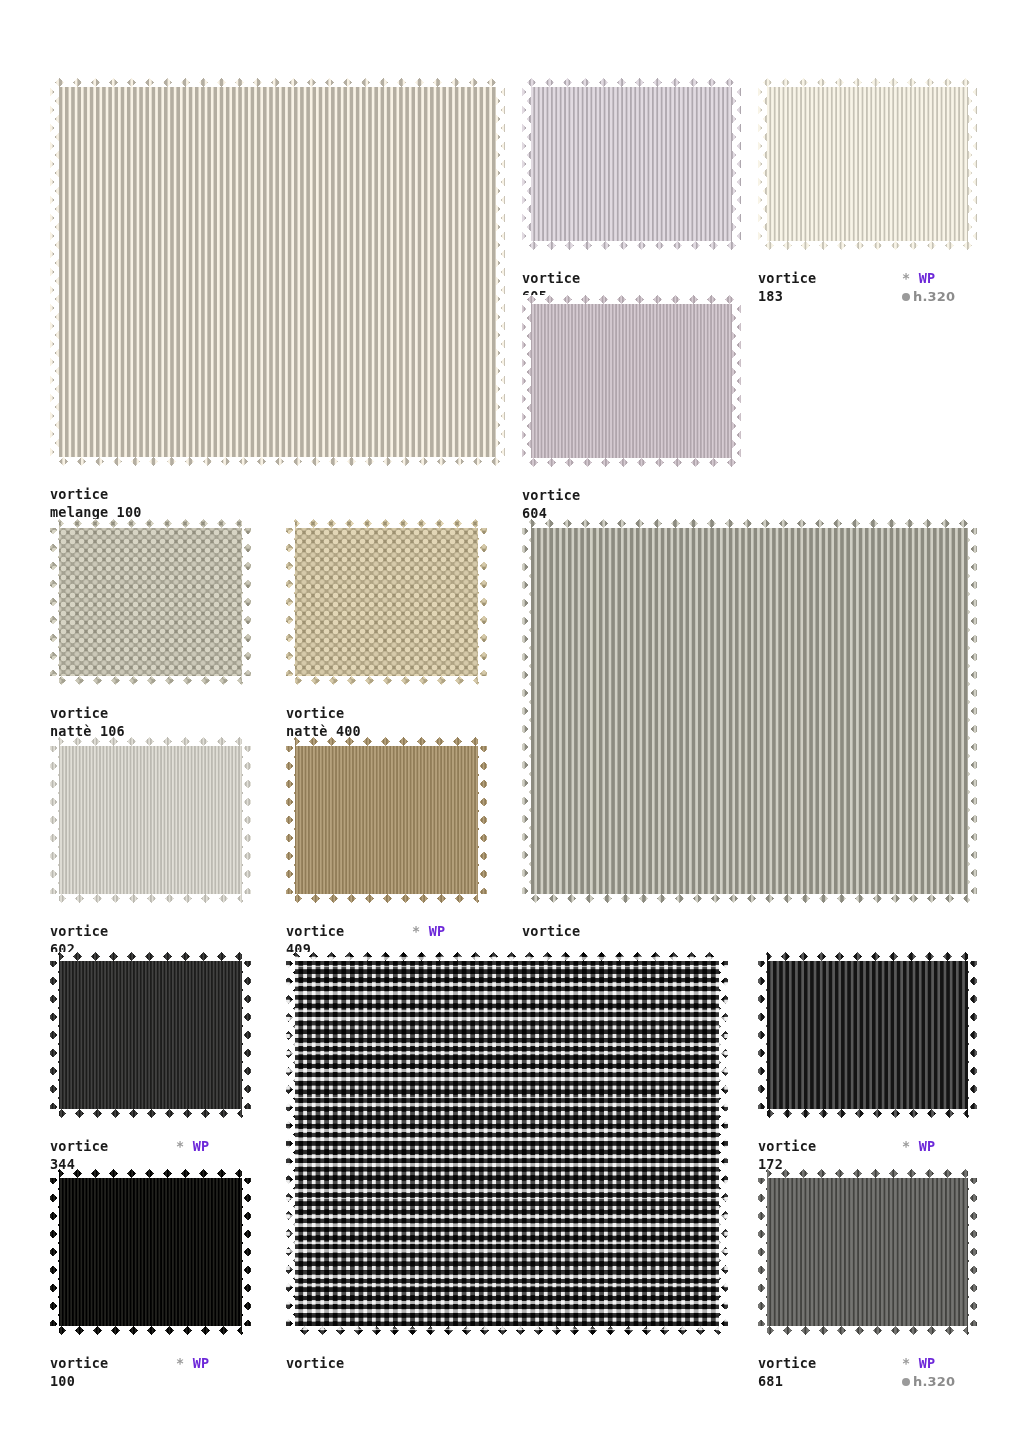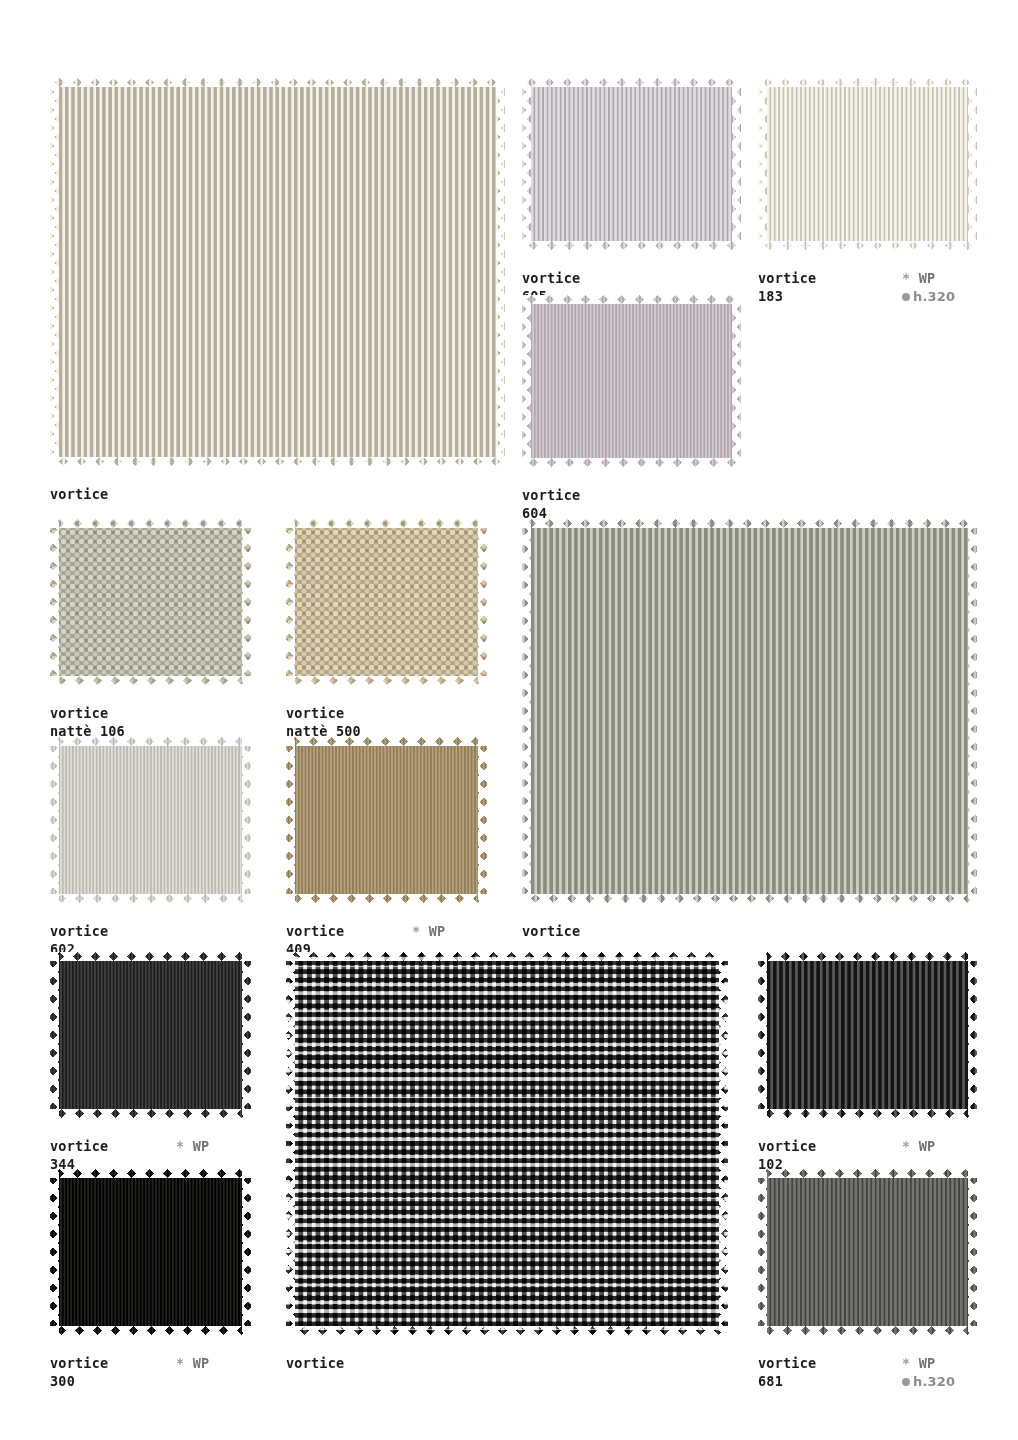--- a/index.html
+++ b/index.html
@@ -107,21 +107,21 @@
     position: absolute;
     top: 0;
     font-size: 13.5px;
     line-height: 17.5px;
     font-weight: bold;
     color: #9a9a9a;
     white-space: pre;
     font-family: "DejaVu Sans Mono", "Liberation Mono", monospace;
   }
   .tag-line { display: block; position: relative; }
-  .tag-wp   { color: #737373; }
+  .tag-wp   { color: #6d28d9; }
   .tag-h    { color: #8c8c8c; font-family: "DejaVu Sans", "Liberation Sans", sans-serif; font-size: 13px; }
   .star-icon { display: inline-block; color: #9a9a9a; }
   .dot-icon {
     display: inline-block;
     width: 8px; height: 8px;
     border-radius: 50%;
     background: #9a9a9a;
     vertical-align: 0px;
     margin-right: 3px;
   }
@@ -131,21 +131,21 @@
 
 <div id="page">
     <div class="entry" style="left: 50px; top: 78px; width: 455px;">
       <div class="swatch" style="height: 388px;">
         <div class="weave" style="background-color: rgb(222, 216, 203); background-image: repeating-linear-gradient(90deg, rgb(248, 242, 229) 0px, rgb(248, 242, 229) 3px, rgb(180, 174, 161) 3px, rgb(180, 174, 161) 6.2px), repeating-linear-gradient(0deg, rgba(255, 255, 255, 0.42) 0px, rgba(255, 255, 255, 0.42) 3px, rgba(0, 0, 0, 0.3) 3px, rgba(0, 0, 0, 0.3) 6.2px), repeating-linear-gradient(0deg, rgba(0, 0, 0, 0.1) 0px, rgba(0, 0, 0, 0.1) 12px, rgba(255, 255, 255, 0.1) 12px, rgba(255, 255, 255, 0.1) 25px), repeating-linear-gradient(90deg, rgba(0, 0, 0, 0.08) 0px, rgba(0, 0, 0, 0.08) 17px, rgba(255, 255, 255, 0.09) 17px, rgba(255, 255, 255, 0.09) 34px); background-size: 6.2px 6.2px, 6.2px 6.2px, 100% 25px, 34px 100%; background-position: 0px 0px, 3.1px 0px, 0px 0px, 0px 0px; background-blend-mode: normal, overlay, overlay, overlay;"></div>
         <div class="teeth top"></div>
         <div class="teeth bottom"></div>
         <div class="teeth left"></div>
         <div class="teeth right"></div>
       </div>
-      <div class="caption"><span class="cap-rows"><span class="cap-line cap-name">vortice</span></span></div>
+      <div class="caption"><span class="cap-rows"><span class="cap-line cap-name">vortice</span><span class="cap-line cap-code">melange 100</span></span></div>
     </div>
     <div class="entry" style="left: 522px; top: 78px; width: 219px;">
       <div class="swatch" style="height: 172px;">
         <div class="weave" style="background-color: rgb(199, 192, 199); background-image: repeating-linear-gradient(90deg, rgb(225, 218, 225) 0px, rgb(225, 218, 225) 2.2px, rgb(175, 168, 175) 2.2px, rgb(175, 168, 175) 4.4px), repeating-linear-gradient(0deg, rgba(255, 255, 255, 0.34) 0px, rgba(255, 255, 255, 0.34) 2.2px, rgba(0, 0, 0, 0.2) 2.2px, rgba(0, 0, 0, 0.2) 4.4px); background-size: 4.4px 4.4px, 4.4px 4.4px; background-position: 0px 0px, 0px 0px; background-blend-mode: normal, overlay;"></div>
         <div class="teeth top"></div>
         <div class="teeth bottom"></div>
         <div class="teeth left"></div>
         <div class="teeth right"></div>
       </div>
       <div class="caption"><span class="cap-rows"><span class="cap-line cap-name">vortice</span><span class="cap-line cap-code">605</span></span></div>
@@ -181,21 +181,21 @@
       <div class="caption"><span class="cap-rows"><span class="cap-line cap-name">vortice</span><span class="cap-line cap-code">nattè 106</span></span></div>
     </div>
     <div class="entry" style="left: 286px; top: 519px; width: 201px;">
       <div class="swatch" style="height: 166px;">
         <div class="weave" style="background-color: rgb(176, 164, 132); background-image: radial-gradient(circle, rgb(226, 214, 182) 0px, rgb(226, 214, 182) 2.6px, transparent 3.1px), radial-gradient(circle, rgb(214, 202, 170) 0px, rgb(214, 202, 170) 2.2px, transparent 2.7px), radial-gradient(circle, rgb(158, 146, 114) 0px, rgb(158, 146, 114) 1.4px, transparent 1.9px); background-size: 9px 9px, 9px 9px, 9px 9px; background-position: 0px 0px, 4.5px 4.5px, 4.5px 0px;"></div>
         <div class="teeth top"></div>
         <div class="teeth bottom"></div>
         <div class="teeth left"></div>
         <div class="teeth right"></div>
       </div>
-      <div class="caption"><span class="cap-rows"><span class="cap-line cap-name">vortice</span><span class="cap-line cap-code">nattè 500</span></span></div>
+      <div class="caption"><span class="cap-rows"><span class="cap-line cap-name">vortice</span><span class="cap-line cap-code">nattè 400</span></span></div>
     </div>
     <div class="entry" style="left: 50px; top: 737px; width: 201px;">
       <div class="swatch" style="height: 166px;">
         <div class="weave" style="background-color: rgb(211, 209, 201); background-image: repeating-linear-gradient(90deg, rgb(225, 223, 215) 0px, rgb(225, 223, 215) 1.7px, rgb(187, 185, 177) 1.7px, rgb(187, 185, 177) 3.4px), repeating-linear-gradient(0deg, rgba(255, 255, 255, 0.26) 0px, rgba(255, 255, 255, 0.26) 1.7px, rgba(0, 0, 0, 0.16) 1.7px, rgba(0, 0, 0, 0.16) 3.4px); background-size: 3.4px 3.4px, 3.4px 3.4px; background-position: 0px 0px, 0px 0px; background-blend-mode: normal, overlay;"></div>
         <div class="teeth top"></div>
         <div class="teeth bottom"></div>
         <div class="teeth left"></div>
         <div class="teeth right"></div>
       </div>
       <div class="caption"><span class="cap-rows"><span class="cap-line cap-name">vortice</span><span class="cap-line cap-code">602</span></span></div>
@@ -231,41 +231,41 @@
       <div class="caption"><span class="cap-rows"><span class="cap-line cap-name">vortice</span><span class="cap-line cap-code">344</span></span><div class="tags" style="left: 126px;"><span class="tag-line"><span class="star-icon">*</span> <span class="tag-wp">WP</span></span></div></div>
     </div>
     <div class="entry" style="left: 50px; top: 1169px; width: 201px;">
       <div class="swatch" style="height: 166px;">
         <div class="weave" style="background-color: rgb(20, 20, 16); background-image: repeating-linear-gradient(90deg, rgb(34, 34, 30) 0px, rgb(34, 34, 30) 1.7px, rgb(0, 0, 0) 1.7px, rgb(0, 0, 0) 3.4px), repeating-linear-gradient(0deg, rgba(255, 255, 255, 0.26) 0px, rgba(255, 255, 255, 0.26) 1.7px, rgba(0, 0, 0, 0.16) 1.7px, rgba(0, 0, 0, 0.16) 3.4px); background-size: 3.4px 3.4px, 3.4px 3.4px; background-position: 0px 0px, 0px 0px; background-blend-mode: normal, overlay;"></div>
         <div class="teeth top"></div>
         <div class="teeth bottom"></div>
         <div class="teeth left"></div>
         <div class="teeth right"></div>
       </div>
-      <div class="caption"><span class="cap-rows"><span class="cap-line cap-name">vortice</span><span class="cap-line cap-code">300</span></span><div class="tags" style="left: 126px;"><span class="tag-line"><span class="star-icon">*</span> <span class="tag-wp">WP</span></span></div></div>
+      <div class="caption"><span class="cap-rows"><span class="cap-line cap-name">vortice</span><span class="cap-line cap-code">100</span></span><div class="tags" style="left: 126px;"><span class="tag-line"><span class="star-icon">*</span> <span class="tag-wp">WP</span></span></div></div>
     </div>
     <div class="entry" style="left: 286px; top: 952px; width: 442px;">
       <div class="swatch" style="height: 383px;">
         <div class="weave" style="background-color: rgb(106, 106, 106); background-image: repeating-linear-gradient(90deg, rgba(255, 255, 255, 0.8) 0px, rgba(255, 255, 255, 0.8) 4.2px, rgba(0, 0, 0, 0.8) 4.2px, rgba(0, 0, 0, 0.8) 8.6px), repeating-linear-gradient(0deg, rgba(255, 255, 255, 0.75) 0px, rgba(255, 255, 255, 0.75) 4.2px, rgba(0, 0, 0, 0.75) 4.2px, rgba(0, 0, 0, 0.75) 8.6px), repeating-linear-gradient(0deg, rgba(0, 0, 0, 0.16) 0px, rgba(0, 0, 0, 0.16) 14px, rgba(255, 255, 255, 0.14) 14px, rgba(255, 255, 255, 0.14) 29px); background-size: 8.6px 8.6px, 8.6px 8.6px, 100% 29px; background-position: 0px 0px, 4.3px 0px, 0px 0px; background-blend-mode: overlay, overlay, overlay;"></div>
         <div class="teeth top"></div>
         <div class="teeth bottom"></div>
         <div class="teeth left"></div>
         <div class="teeth right"></div>
       </div>
       <div class="caption"><span class="cap-rows"><span class="cap-line cap-name">vortice</span></span></div>
     </div>
     <div class="entry" style="left: 758px; top: 952px; width: 219px;">
       <div class="swatch" style="height: 166px;">
         <div class="weave" style="background-color: rgb(62, 62, 62); background-image: repeating-linear-gradient(90deg, rgb(88, 88, 88) 0px, rgb(88, 88, 88) 3px, rgb(20, 20, 20) 3px, rgb(20, 20, 20) 6.2px), repeating-linear-gradient(0deg, rgba(255, 255, 255, 0.42) 0px, rgba(255, 255, 255, 0.42) 3px, rgba(0, 0, 0, 0.3) 3px, rgba(0, 0, 0, 0.3) 6.2px), repeating-linear-gradient(0deg, rgba(0, 0, 0, 0.1) 0px, rgba(0, 0, 0, 0.1) 12px, rgba(255, 255, 255, 0.1) 12px, rgba(255, 255, 255, 0.1) 25px), repeating-linear-gradient(90deg, rgba(0, 0, 0, 0.08) 0px, rgba(0, 0, 0, 0.08) 17px, rgba(255, 255, 255, 0.09) 17px, rgba(255, 255, 255, 0.09) 34px); background-size: 6.2px 6.2px, 6.2px 6.2px, 100% 25px, 34px 100%; background-position: 0px 0px, 3.1px 0px, 0px 0px, 0px 0px; background-blend-mode: normal, overlay, overlay, overlay;"></div>
         <div class="teeth top"></div>
         <div class="teeth bottom"></div>
         <div class="teeth left"></div>
         <div class="teeth right"></div>
       </div>
-      <div class="caption"><span class="cap-rows"><span class="cap-line cap-name">vortice</span><span class="cap-line cap-code">102</span></span><div class="tags" style="left: 144px;"><span class="tag-line"><span class="star-icon">*</span> <span class="tag-wp">WP</span></span></div></div>
+      <div class="caption"><span class="cap-rows"><span class="cap-line cap-name">vortice</span><span class="cap-line cap-code">172</span></span><div class="tags" style="left: 144px;"><span class="tag-line"><span class="star-icon">*</span> <span class="tag-wp">WP</span></span></div></div>
     </div>
     <div class="entry" style="left: 758px; top: 1169px; width: 219px;">
       <div class="swatch" style="height: 166px;">
         <div class="weave" style="background-color: rgb(90, 90, 87); background-image: repeating-linear-gradient(90deg, rgb(116, 116, 113) 0px, rgb(116, 116, 113) 2.2px, rgb(66, 66, 63) 2.2px, rgb(66, 66, 63) 4.4px), repeating-linear-gradient(0deg, rgba(255, 255, 255, 0.34) 0px, rgba(255, 255, 255, 0.34) 2.2px, rgba(0, 0, 0, 0.2) 2.2px, rgba(0, 0, 0, 0.2) 4.4px); background-size: 4.4px 4.4px, 4.4px 4.4px; background-position: 0px 0px, 0px 0px; background-blend-mode: normal, overlay;"></div>
         <div class="teeth top"></div>
         <div class="teeth bottom"></div>
         <div class="teeth left"></div>
         <div class="teeth right"></div>
       </div>
       <div class="caption"><span class="cap-rows"><span class="cap-line cap-name">vortice</span><span class="cap-line cap-code">681</span></span><div class="tags" style="left: 144px;"><span class="tag-line"><span class="star-icon">*</span> <span class="tag-wp">WP</span></span><span class="tag-line"><span class="dot-icon"></span><span class="tag-h">h.320</span></span></div></div>

